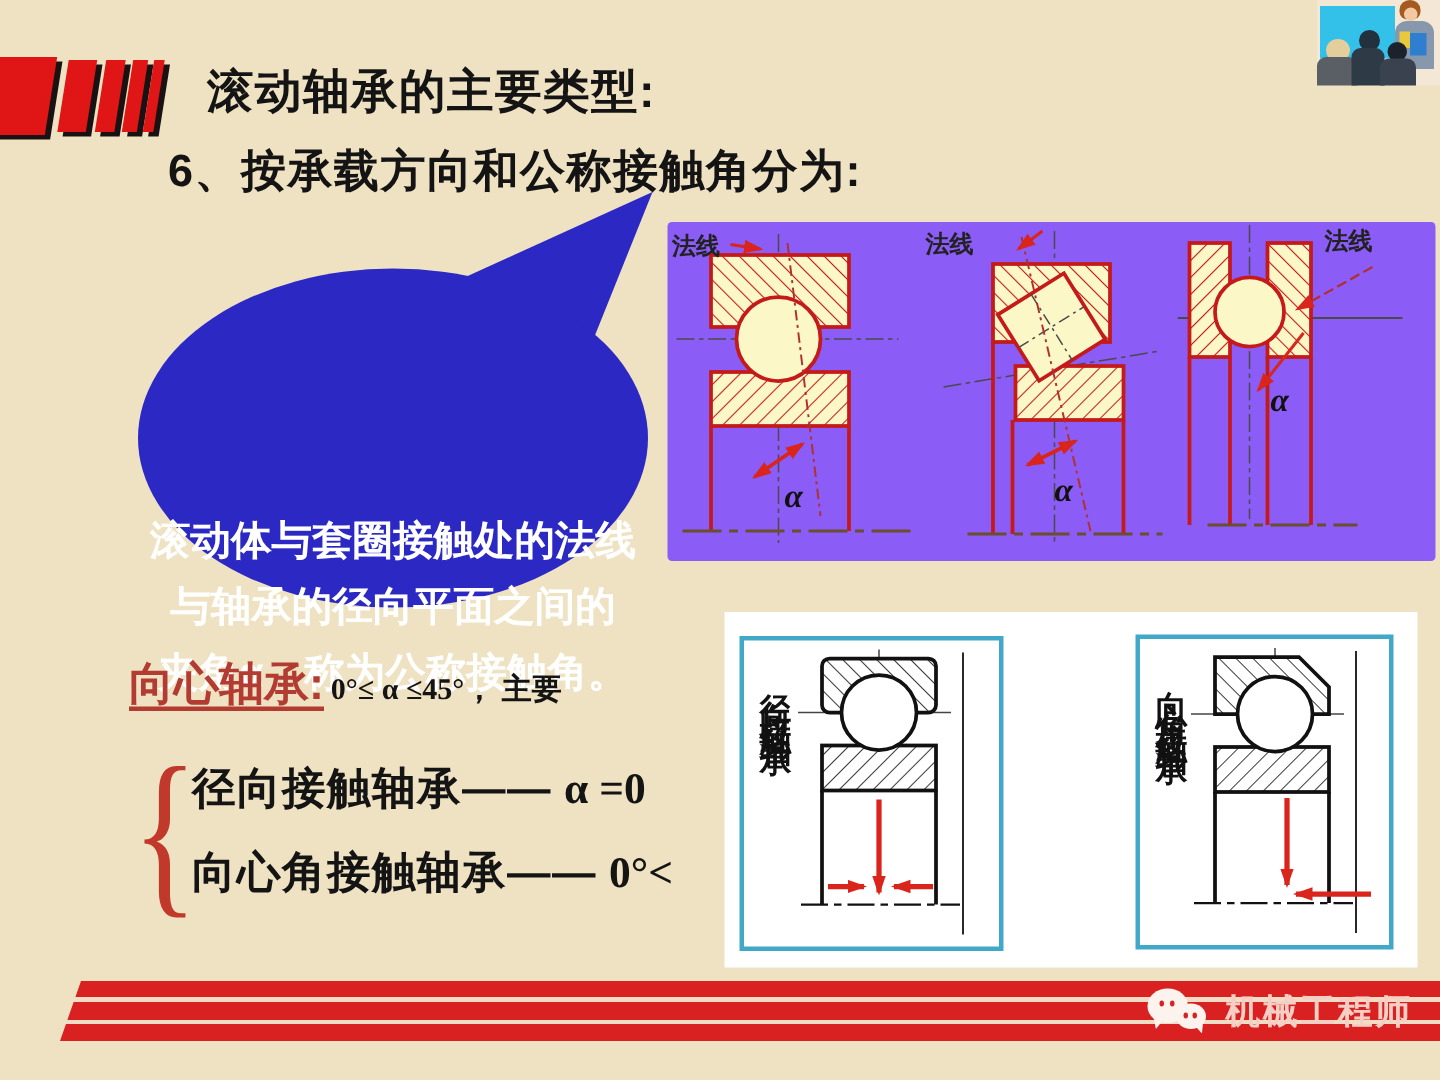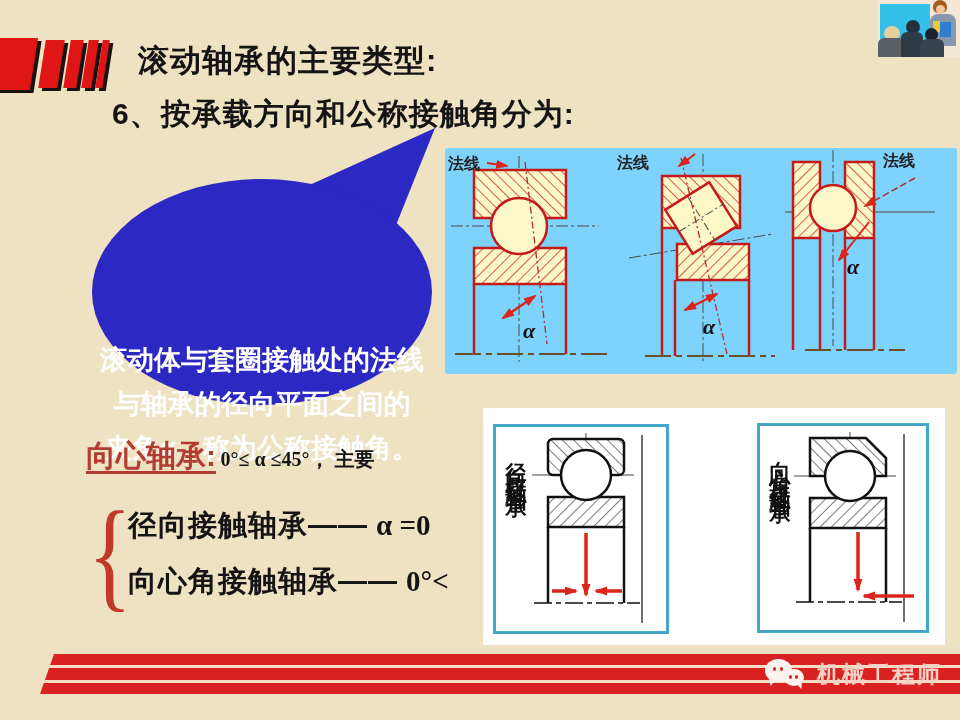--- a/index.html
+++ b/index.html
@@ -29,21 +29,21 @@
   .clip-stu1-head{position:absolute;left:6px;top:26px;width:16px;height:15px;border-radius:50%;background:#E3CE9C;}
   .clip-stu1-body{position:absolute;left:0;top:38px;width:27px;height:19px;border-radius:6px 6px 0 0;background:#5A5F66;}
   .clip-stu2-head{position:absolute;left:28px;top:20px;width:14px;height:14px;border-radius:50%;background:#23303E;}
   .clip-stu2-body{position:absolute;left:23px;top:32px;width:22px;height:25px;border-radius:6px 6px 0 0;background:#2E3A46;}
   .clip-stu3-head{position:absolute;left:47px;top:28px;width:13px;height:13px;border-radius:50%;background:#1B222C;}
   .clip-stu3-body{position:absolute;left:42px;top:39px;width:24px;height:18px;border-radius:6px 6px 0 0;background:#39424E;}
   
   .title{position:absolute;left:138px;top:40px;font-size:31px;font-weight:bold;color:#141414;letter-spacing:1px;}
   .subtitle{position:absolute;left:112px;top:94px;font-size:30px;font-weight:bold;color:#141414;letter-spacing:1px;}
   
-  .figure-panel{position:absolute;left:445px;top:148px;width:512px;height:226px;background:#7dd3fc;border-radius:3px;}
+  .figure-panel{position:absolute;left:445px;top:148px;width:512px;height:226px;background:#8b5cf6;border-radius:3px;}
   .fig{position:absolute;top:0;}
   .fig1{left:2px;} .fig2{left:170px;} .fig3{left:340px;}
   
   .bubble-svg{position:absolute;left:50px;top:125px;width:400px;height:290px;}
   .bubble-text{position:absolute;left:72px;top:338px;width:380px;text-align:center;
     color:#FFFFFF;font-size:27px;font-weight:bold;line-height:44px;}
   .bubble-wrap{position:absolute;left:0;top:0;width:960px;height:521px;pointer-events:none;}
   
   .class-line{position:absolute;left:86px;top:436px;white-space:nowrap;}
   .term{color:#B23B32;font-size:30px;font-weight:bold;text-decoration:underline;text-underline-offset:5px;text-align:right;}

